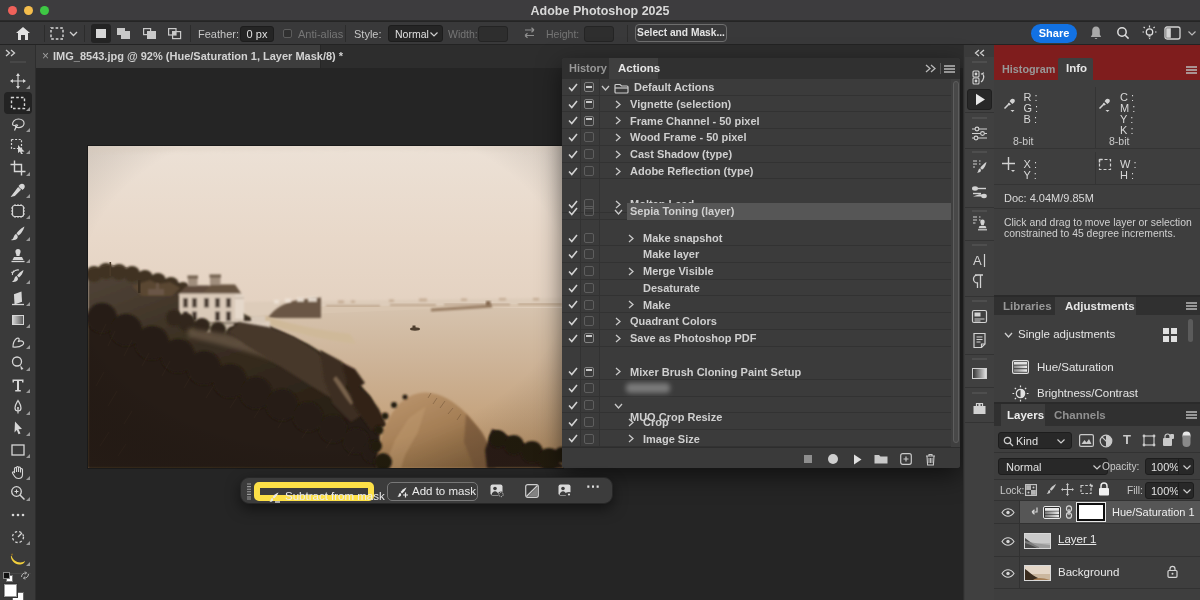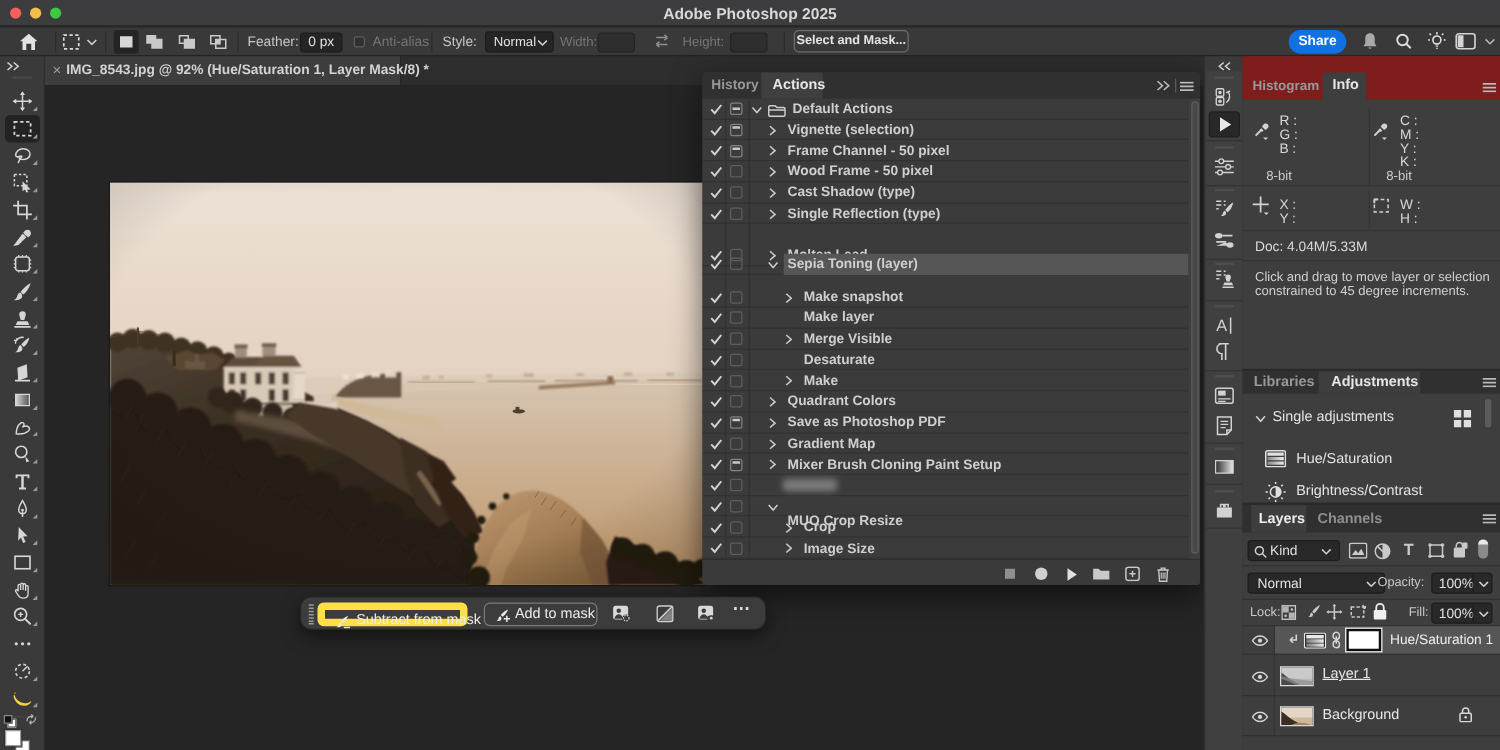--- a/index.html
+++ b/index.html
@@ -489,21 +489,21 @@
           <div class="txt" style="left:68px;top:2.2px;font-size:11px;font-weight:700;color:#cfcfcf;">Cast Shadow (type)</div>
         </div>
         <div class="abs" style="left:0;top:83.65px;width:389px;height:16.64px;border-bottom:1px solid #323232;">
           <svg class="abs" style="left:6px;top:4px;" width="10" height="9" viewBox="0 0 10 9">
             <path d="M1 4.5 L3.8 7.5 L9 1" fill="none" stroke="#d2d2d2" stroke-width="1.6"></path>
           </svg>
           <div class="abs" style="left:21.5px;top:3.2px;width:10.5px;height:10px;border:1px solid #5e5e5e;border-radius:2px;"></div>
           <svg class="abs" style="left:53px;top:4px;" width="6" height="9" viewBox="0 0 6 9">
             <path d="M1 1 L5 4.5 L1 8" fill="none" stroke="#c9c9c9" stroke-width="1.3"></path>
           </svg>
-          <div class="txt" style="left:68px;top:2.2px;font-size:11px;font-weight:700;color:#cfcfcf;">Single Reflection (type)</div>
+          <div class="txt" style="left:68px;top:2.2px;font-size:11px;font-weight:700;color:#cfcfcf;">Adobe Reflection (type)</div>
         </div>
         <div class="abs" style="left:0;top:117.11px;width:389px;height:16.64px;border-bottom:1px solid #323232;">
           <svg class="abs" style="left:6px;top:4px;" width="10" height="9" viewBox="0 0 10 9">
             <path d="M1 4.5 L3.8 7.5 L9 1" fill="none" stroke="#d2d2d2" stroke-width="1.6"></path>
           </svg>
           <div class="abs" style="left:21.5px;top:3.2px;width:10.5px;height:10px;border:1px solid #5e5e5e;border-radius:2px;"></div>
           <svg class="abs" style="left:53px;top:4px;" width="6" height="9" viewBox="0 0 6 9">
             <path d="M1 1 L5 4.5 L1 8" fill="none" stroke="#c9c9c9" stroke-width="1.3"></path>
           </svg>
           <div class="txt" style="left:68px;top:2.2px;font-size:11px;font-weight:700;color:#cfcfcf;">Molten Lead</div>
@@ -576,30 +576,20 @@
         <div class="abs" style="left:0;top:250.95px;width:389px;height:16.64px;border-bottom:1px solid #323232;">
           <svg class="abs" style="left:6px;top:4px;" width="10" height="9" viewBox="0 0 10 9">
             <path d="M1 4.5 L3.8 7.5 L9 1" fill="none" stroke="#d2d2d2" stroke-width="1.6"></path>
           </svg>
           <div class="abs" style="left:21.5px;top:3.2px;width:10.5px;height:10px;border:1px solid #828282;border-radius:2px;"></div>
           <div class="abs" style="left:23.5px;top:5.4px;width:6.5px;height:2px;background:#c9c9c9;"></div>
           <svg class="abs" style="left:53px;top:4px;" width="6" height="9" viewBox="0 0 6 9">
             <path d="M1 1 L5 4.5 L1 8" fill="none" stroke="#c9c9c9" stroke-width="1.3"></path>
           </svg>
           <div class="txt" style="left:68px;top:2.2px;font-size:11px;font-weight:700;color:#cfcfcf;">Save as Photoshop PDF</div>
-        </div>
-        <div class="abs" style="left:0;top:267.68px;width:389px;height:16.64px;border-bottom:1px solid #323232;">
-          <svg class="abs" style="left:6px;top:4px;" width="10" height="9" viewBox="0 0 10 9">
-            <path d="M1 4.5 L3.8 7.5 L9 1" fill="none" stroke="#d2d2d2" stroke-width="1.6"></path>
-          </svg>
-          <div class="abs" style="left:21.5px;top:3.2px;width:10.5px;height:10px;border:1px solid #5e5e5e;border-radius:2px;"></div>
-          <svg class="abs" style="left:53px;top:4px;" width="6" height="9" viewBox="0 0 6 9">
-            <path d="M1 1 L5 4.5 L1 8" fill="none" stroke="#c9c9c9" stroke-width="1.3"></path>
-          </svg>
-          <div class="txt" style="left:68px;top:2.2px;font-size:11px;font-weight:700;color:#cfcfcf;">Gradient Map</div>
         </div>
         <div class="abs" style="left:0;top:284.41px;width:389px;height:16.64px;border-bottom:1px solid #323232;">
           <svg class="abs" style="left:6px;top:4px;" width="10" height="9" viewBox="0 0 10 9">
             <path d="M1 4.5 L3.8 7.5 L9 1" fill="none" stroke="#d2d2d2" stroke-width="1.6"></path>
           </svg>
           <div class="abs" style="left:21.5px;top:3.2px;width:10.5px;height:10px;border:1px solid #828282;border-radius:2px;"></div>
           <div class="abs" style="left:23.5px;top:5.4px;width:6.5px;height:2px;background:#c9c9c9;"></div>
           <svg class="abs" style="left:53px;top:4px;" width="6" height="9" viewBox="0 0 6 9">
             <path d="M1 1 L5 4.5 L1 8" fill="none" stroke="#c9c9c9" stroke-width="1.3"></path>
           </svg>
@@ -838,21 +828,21 @@
  <div class="txt" style="left:29.5px;top:112.5px;font-size:11px;color:#d8d8d8;">X :</div>
  <div class="txt" style="left:29.5px;top:123.5px;font-size:11px;color:#d8d8d8;">Y :</div>
  <svg class="abs" style="left:104px;top:113px;" width="14" height="13" viewBox="0 0 14 13">
           <rect x="1.5" y="1.5" width="11" height="10" fill="none" stroke="#d2d2d2" stroke-width="1.2" stroke-dasharray="3 2"></rect>
           <path d="M1.5 1.5 L4.5 1.5 M1.5 1.5 L1.5 4.5" stroke="#d2d2d2" stroke-width="1.4"></path>
         </svg>
  <div class="txt" style="left:126px;top:112.5px;font-size:11px;color:#d8d8d8;">W :</div>
  <div class="txt" style="left:126px;top:123.5px;font-size:11px;color:#d8d8d8;">H :</div>
  <div class="abs" style="left:101px;top:107px;width:1px;height:32px;background:#343434;"></div>
  <div class="abs" style="left:0;top:139px;width:206px;height:1px;background:#343434;"></div>
- <div class="txt" style="left:10px;top:147px;font-size:11px;color:#dadada;">Doc: 4.04M/5.33M</div>
+ <div class="txt" style="left:10px;top:147px;font-size:11px;color:#dadada;">Doc: 4.04M/9.85M</div>
  <div class="abs" style="left:0;top:163px;width:206px;height:1px;background:#343434;"></div>
  <div class="txt" style="left:10px;top:171.5px;font-size:10.4px;color:#d0d0d0;">Click and drag to move layer or selection</div>
  <div class="txt" style="left:10px;top:182.5px;font-size:10.4px;color:#d0d0d0;">constrained to 45 degree increments.</div>
 </div>
 
 <div class="abs" style="left:0;top:250px;width:206px;height:107px;border-top:2px solid #2a2a2a;">
  <div class="abs" style="left:0;top:0;width:206px;height:18px;background:#303030;">
   <div class="txt" style="left:9px;top:2.5px;font-size:11.5px;font-weight:700;color:#989898;">Libraries</div>
   <div class="abs" style="left:61px;top:0;width:81px;height:18px;background:#3e3e3e;">
     <div class="txt" style="left:10px;top:2.5px;font-size:11.5px;font-weight:700;color:#e6e6e6;">Adjustments</div>

